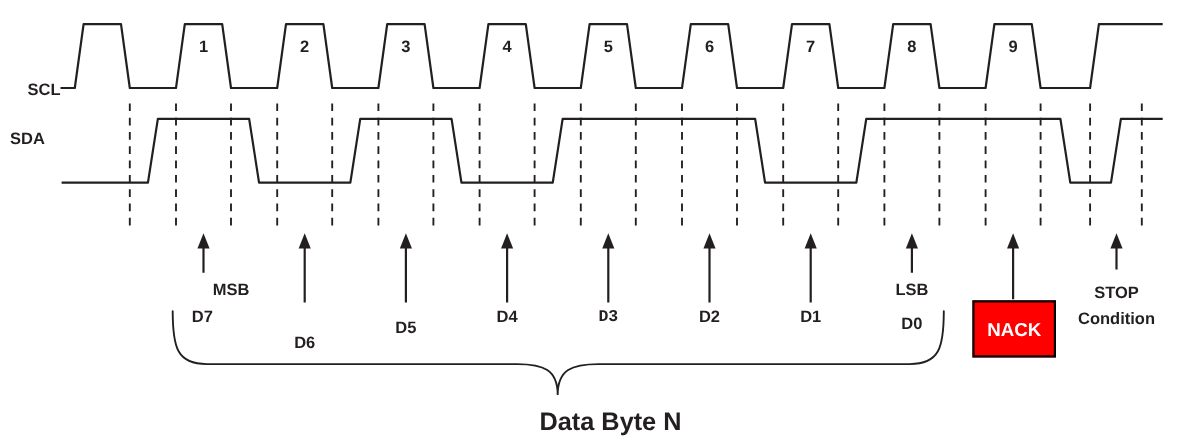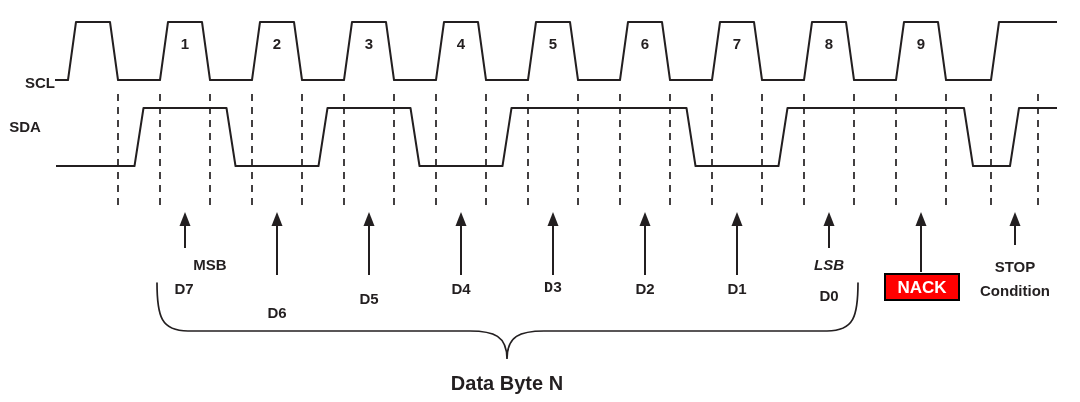--- a/index.html
+++ b/index.html
@@ -8,23 +8,23 @@
     font-family:"Liberation Sans",sans-serif;overflow:hidden;
   }
   #wave{position:absolute;left:0;top:0;}
   .lbl{
     position:absolute;transform:translate(-50%,-50%);
     font-size:15px;font-weight:600;color:var(--line,#231f20);
     white-space:nowrap;line-height:1;
   }
   .sig{font-weight:700;}
   .clockno{font-weight:600;}
-  .databyte{font-size:20px;}
+  .databyte{font-size:23px;margin-left:48px;}
   .nack-box{
-    position:absolute;left:884px;top:273px;width:76px;height:28px;
+    position:absolute;left:884px;top:273px;width:76px;height:52px;
     box-sizing:border-box;background:var(--nack-fill,#ff0000);
     border:2px solid var(--nack-border,#000000);
     display:flex;align-items:center;justify-content:center;
   }
   .nack-box span{
     color:var(--nack-text,#ffffff);font-size:17px;font-weight:700;line-height:1;
   }
 </style>
 </head>
 <body>
@@ -95,18 +95,18 @@
       <div class="lbl clockno" style="left: 829px; top: 43px;">8</div>
       <div class="lbl clockno" style="left: 921px; top: 43px;">9</div>
       <div class="lbl" style="left: 185px; top: 264px; margin-left: 25px;">MSB</div>
       <div class="lbl" style="left: 184px; top: 288px;">D7</div>
       <div class="lbl" style="left: 277px; top: 288px; margin-top: 24px;">D6</div>
       <div class="lbl" style="left: 369px; top: 298px;">D5</div>
       <div class="lbl" style="left: 461px; top: 288px;">D4</div>
       <div class="lbl" style="left: 553px; top: 288px; font-family: Liberation Mono, monospace;">D3</div>
       <div class="lbl" style="left: 645px; top: 288px;">D2</div>
       <div class="lbl" style="left: 737px; top: 288px;">D1</div>
-      <div class="lbl" style="left: 829px; top: 264px; font-style: italic;">LSB</div>
+      <div class="lbl" style="left: 829px; top: 264px;">LSB</div>
       <div class="lbl" style="left: 829px; top: 295px;">D0</div>
       <div class="lbl" style="left: 1015px; top: 266px;">STOP</div>
       <div class="lbl" style="left: 1015px; top: 290px;">Condition</div>
     </div>
 </div>
 
 </body></html>

